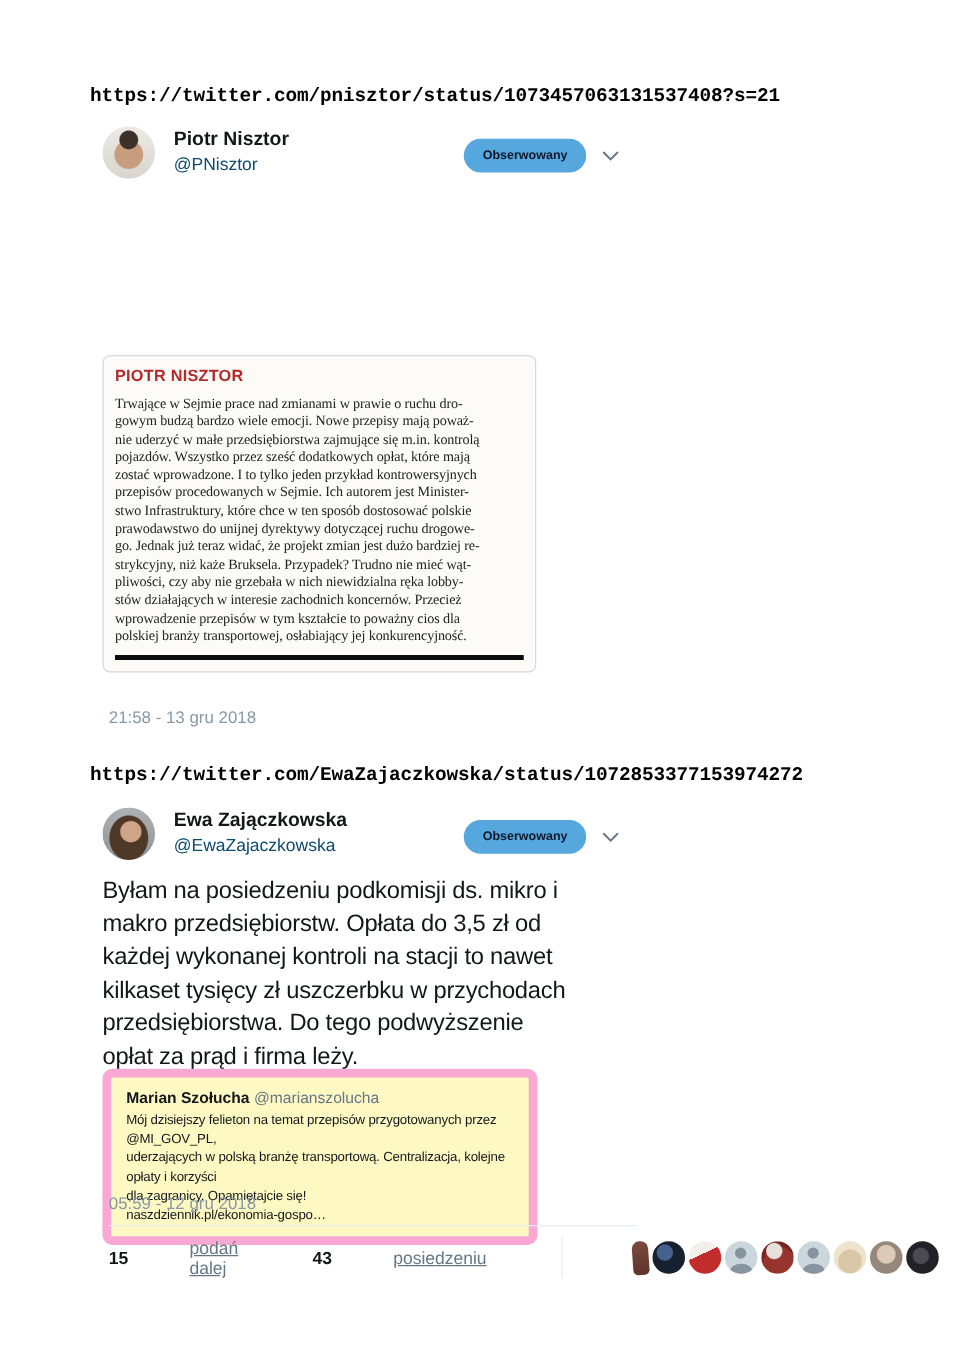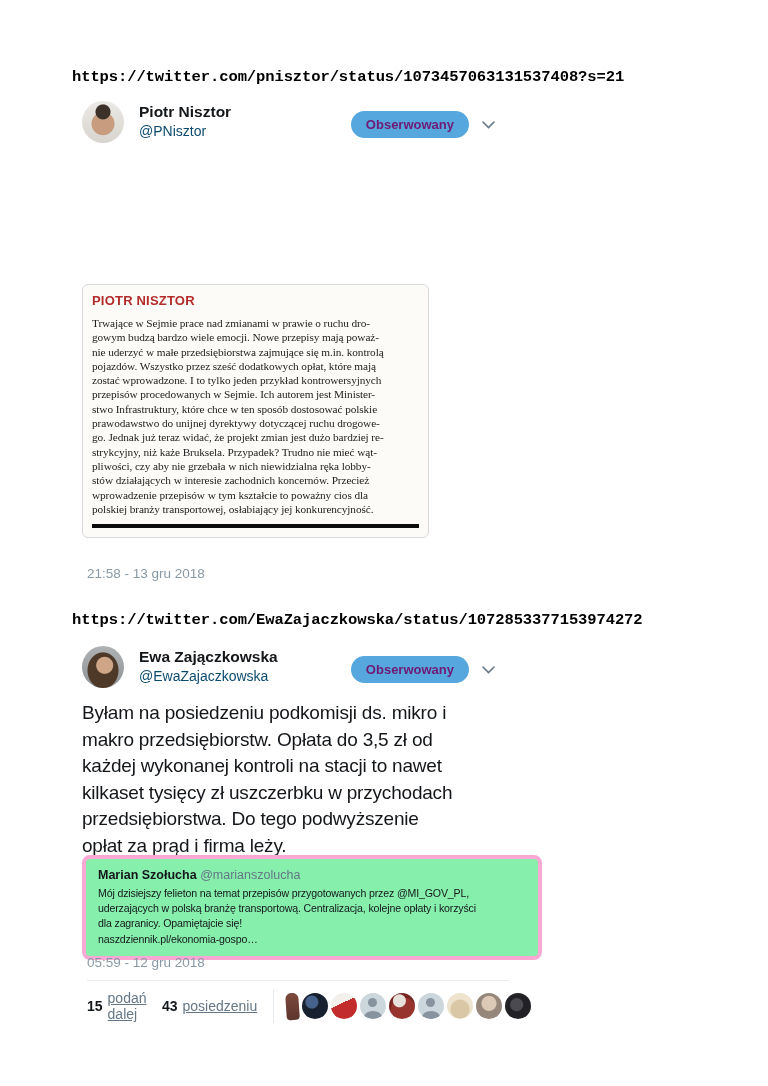--- a/index.html
+++ b/index.html
@@ -24,22 +24,22 @@
      radial-gradient(circle at 50% 54%, #c79c7f 0 11px, transparent 12px),
      linear-gradient(180deg,#eceae6 0%,#d8d4ce 100%);}
   .av-ewa{background:
      radial-gradient(circle at 54% 46%, #cfa587 0 8px, transparent 9px),
      radial-gradient(ellipse at 50% 58%, #4e3827 0 15px, transparent 16px),
      linear-gradient(180deg,#aeb2b4,#8f9396);}
   .who{position:absolute;left:57px;top:2px;}
   .name{font-size:15.5px;font-weight:bold;color:#14171a;line-height:18px;}
   .handle{font-size:14px;color:#0c4a6e;margin-top:2px;}
   .follow-wrap{position:absolute;right:18px;top:10px;display:flex;align-items:center;gap:13px;}
-  .follow-btn{background:#55a7dd;color:#701a75;border:none;border-radius:14px;height:27px;
-              padding:0 15px;font-size:13px;font-weight:bold;font-family:inherit;cursor:pointer;}
+  .follow-btn{background:#55a7dd;color:#0f172a;border:none;border-radius:14px;height:27px;
+              padding:0 15px;font-size:10px;font-weight:bold;font-family:inherit;cursor:pointer;}
   .chev{display:flex;align-items:center;}
 
   .tw-body{position:absolute;left:5px;top:57px;margin:0;font-size:19px;line-height:26.5px;
            color:#14171a;letter-spacing:-0.2px;}
   [data-bind-lines]{white-space:pre-line;}
   .mention{color:#55acee;text-decoration:none;display:block;}
 
   
   .article{position:absolute;left:5px;top:186px;width:347px;margin:0;box-sizing:border-box;
            background:#fcfbf8;border:1px solid #d9d9d9;border-radius:6px;padding:8px 9px 9px;}
@@ -48,30 +48,30 @@
             margin:5px 0 0;letter-spacing:-0.2px;}
   .article-body{font-family:"Liberation Serif",serif;font-size:11.3px;line-height:14.3px;
                 color:#222;margin:8px 0 0;letter-spacing:-0.1px;text-align:justify;}
   .black-rule{height:4px;background:#0c0c0c;margin-top:8px;}
 
   .stamp{position:absolute;left:10px;color:#8899a6;font-size:13.5px;}
   .t1 .stamp{top:468px;}
   .t2 .stamp{top:312px;}
 
   
-  .quote{position:absolute;left:5px;top:212px;width:460px;box-sizing:border-box;background:#86efac;
-         border:4px solid #f9a8d4;border-radius:8px;padding:8px 10px 9px 12px;cursor:pointer;}
+  .quote{position:absolute;left:5px;top:212px;width:348px;box-sizing:border-box;background:#fef9c3;
+         border:7px solid #f9a8d4;border-radius:8px;padding:8px 10px 9px 12px;cursor:pointer;}
   .q-head{font-size:12.5px;line-height:16px;}
   .q-name{font-weight:bold;color:#14171a;}
   .q-handle{color:#657786;}
   .q-body{margin:3px 0 0;font-size:10.6px;line-height:15.2px;color:#14171a;letter-spacing:-0.15px;}
 
   
   .divider{position:absolute;left:10px;top:337px;width:422px;border-top:1px solid #e6ecf0;}
-  .stats-row{position:absolute;left:10px;top:346px;display:flex;align-items:center;font-size:14px;}
+  .stats-row{position:absolute;left:10px;top:346px;display:flex;align-items:center;font-size:14px;gap:44px;}
   .count{font-weight:bold;color:#14171a;}
   .stat-label{color:#657786;margin-left:5px;text-decoration:underline;}
   .lbl-rt{margin-right:15px;}
   .vdiv{width:1px;height:34px;background:#e6ecf0;margin:0 12px 0 16px;}
   .likers{display:flex;align-items:center;gap:3px;}
   .liker{width:26px;height:26px;border-radius:50%;flex:none;}
   .figure-avatar{width:13px;height:27px;border-radius:6px 6px 4px 4px;
       background:linear-gradient(180deg,#7c4a3c,#5d342c);transform:rotate(-4deg);}
   .dark-navy-avatar{background:radial-gradient(circle at 38% 35%,#46618c 0 6px,#16202e 7px);}
   .poland-flag-avatar{background:linear-gradient(155deg,#f3efeb 40%,#c22c2c 40%);}

